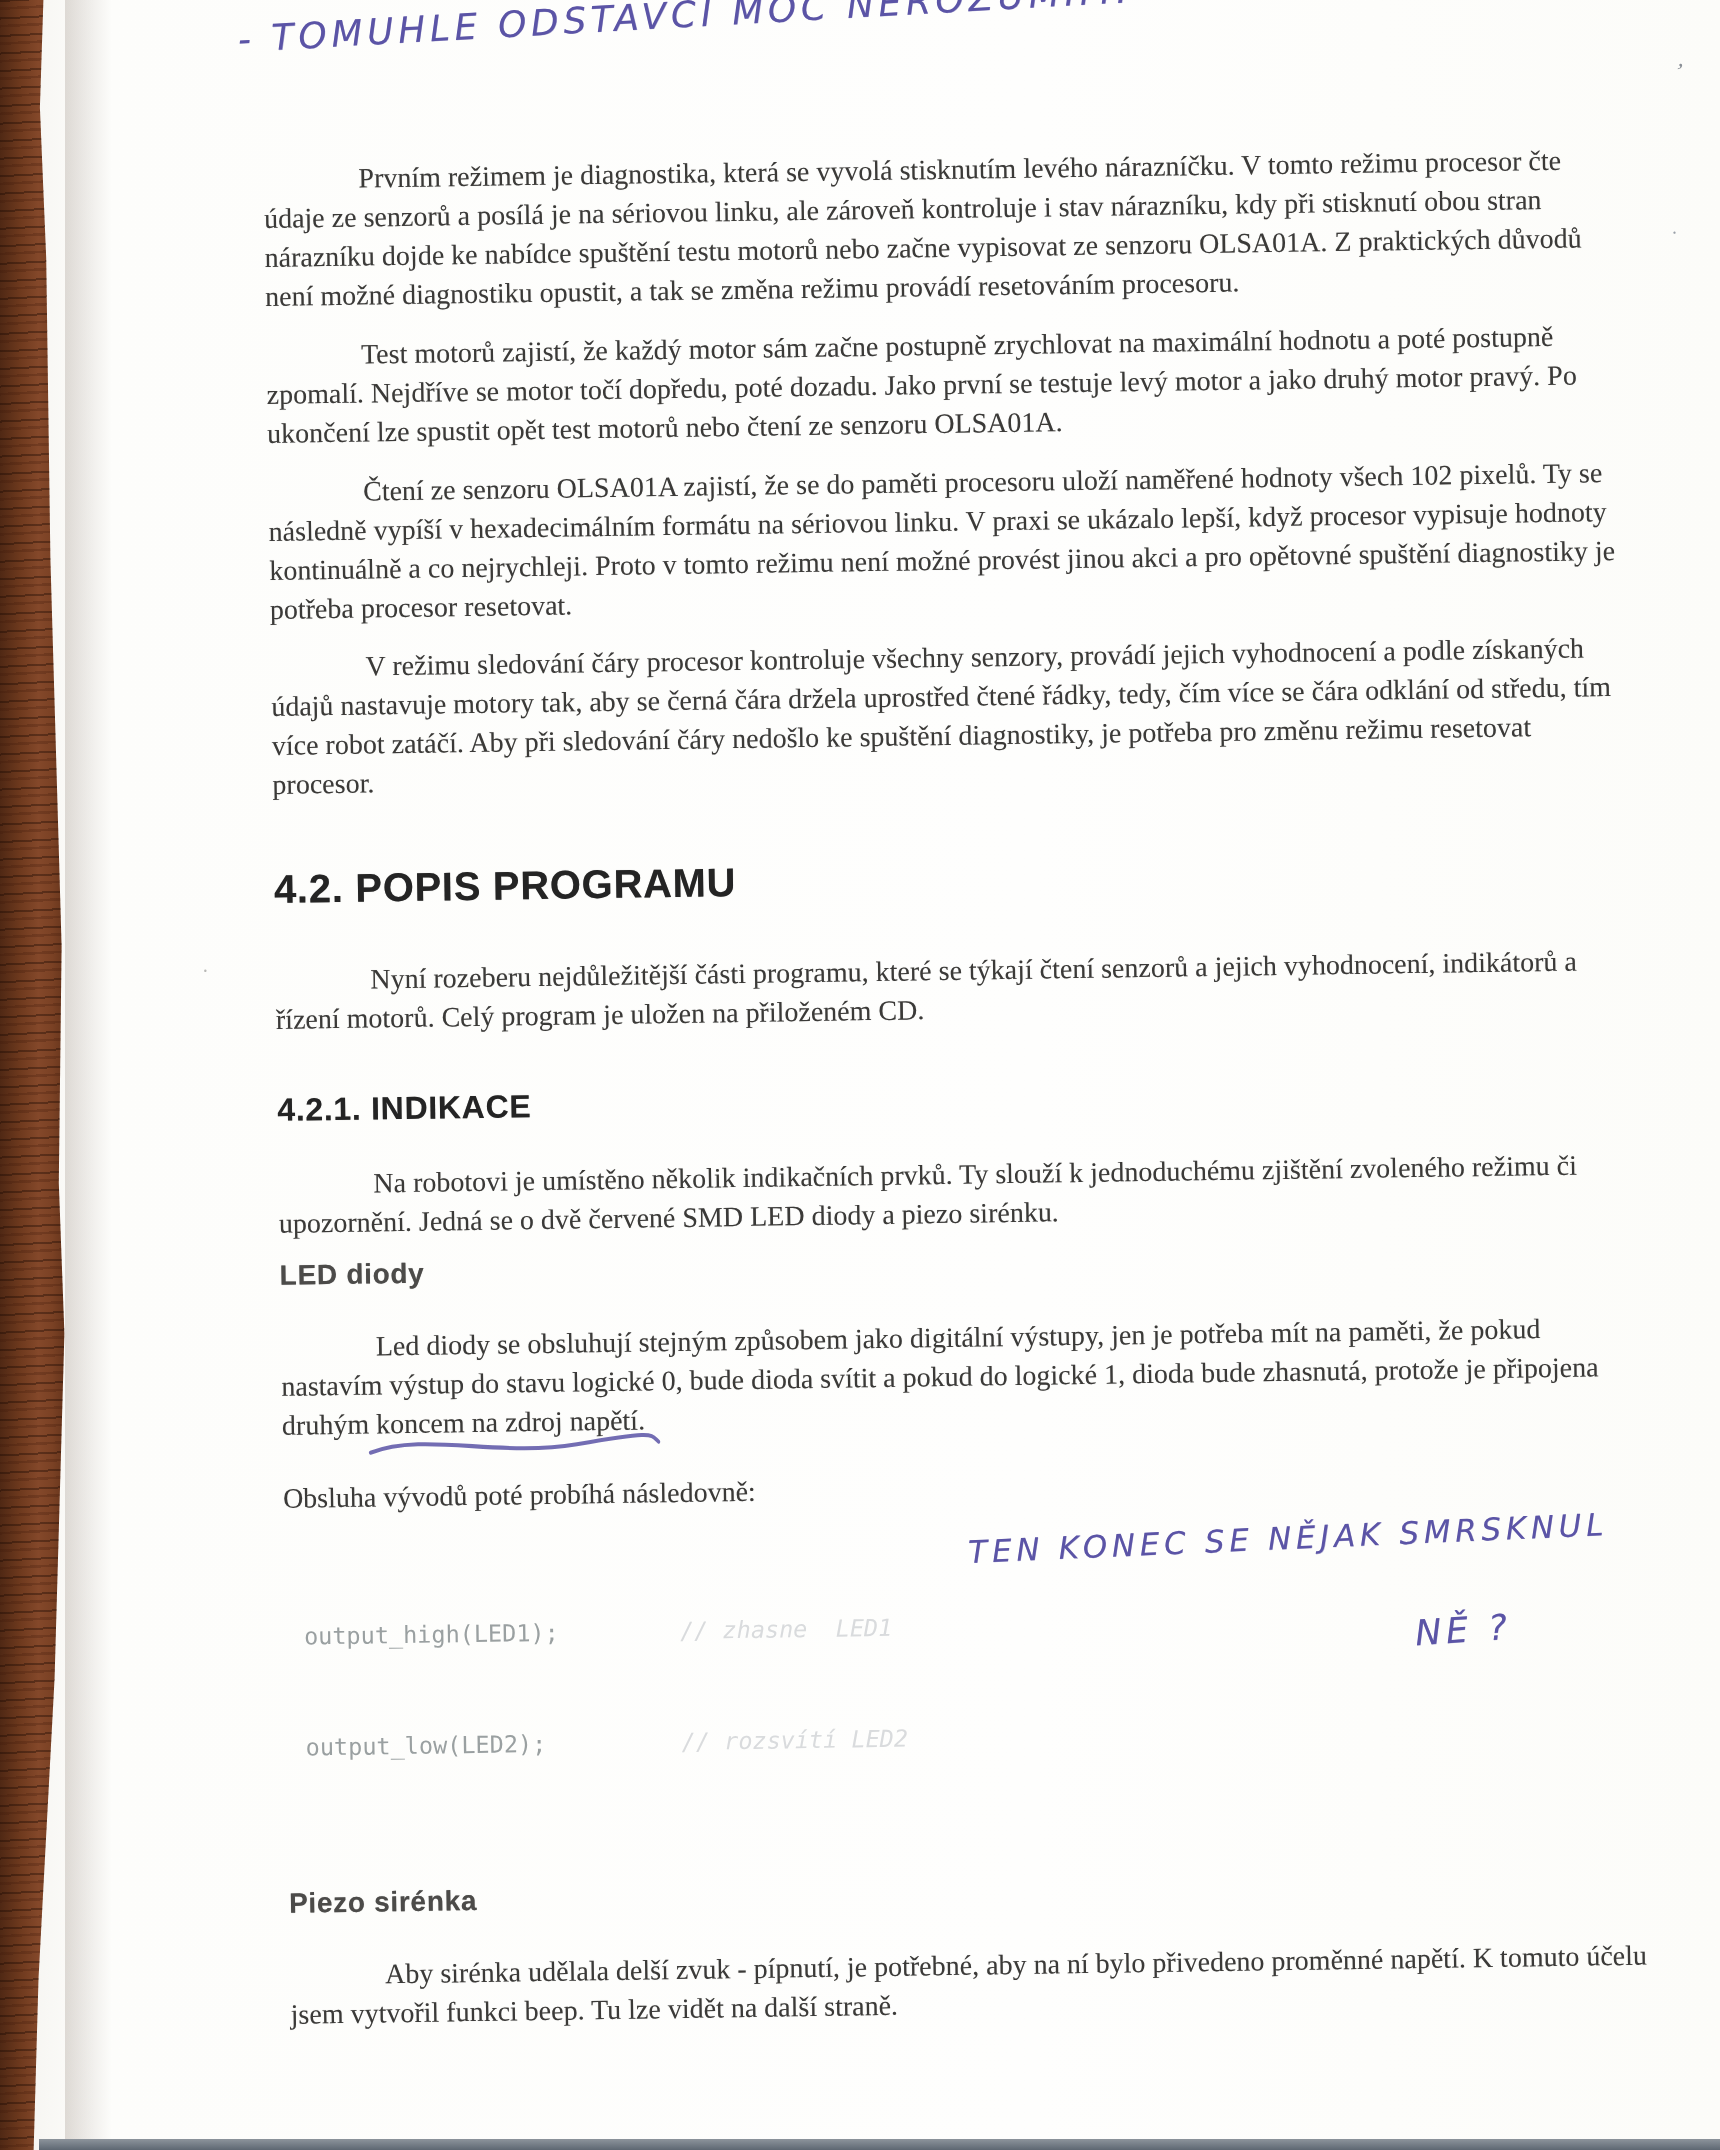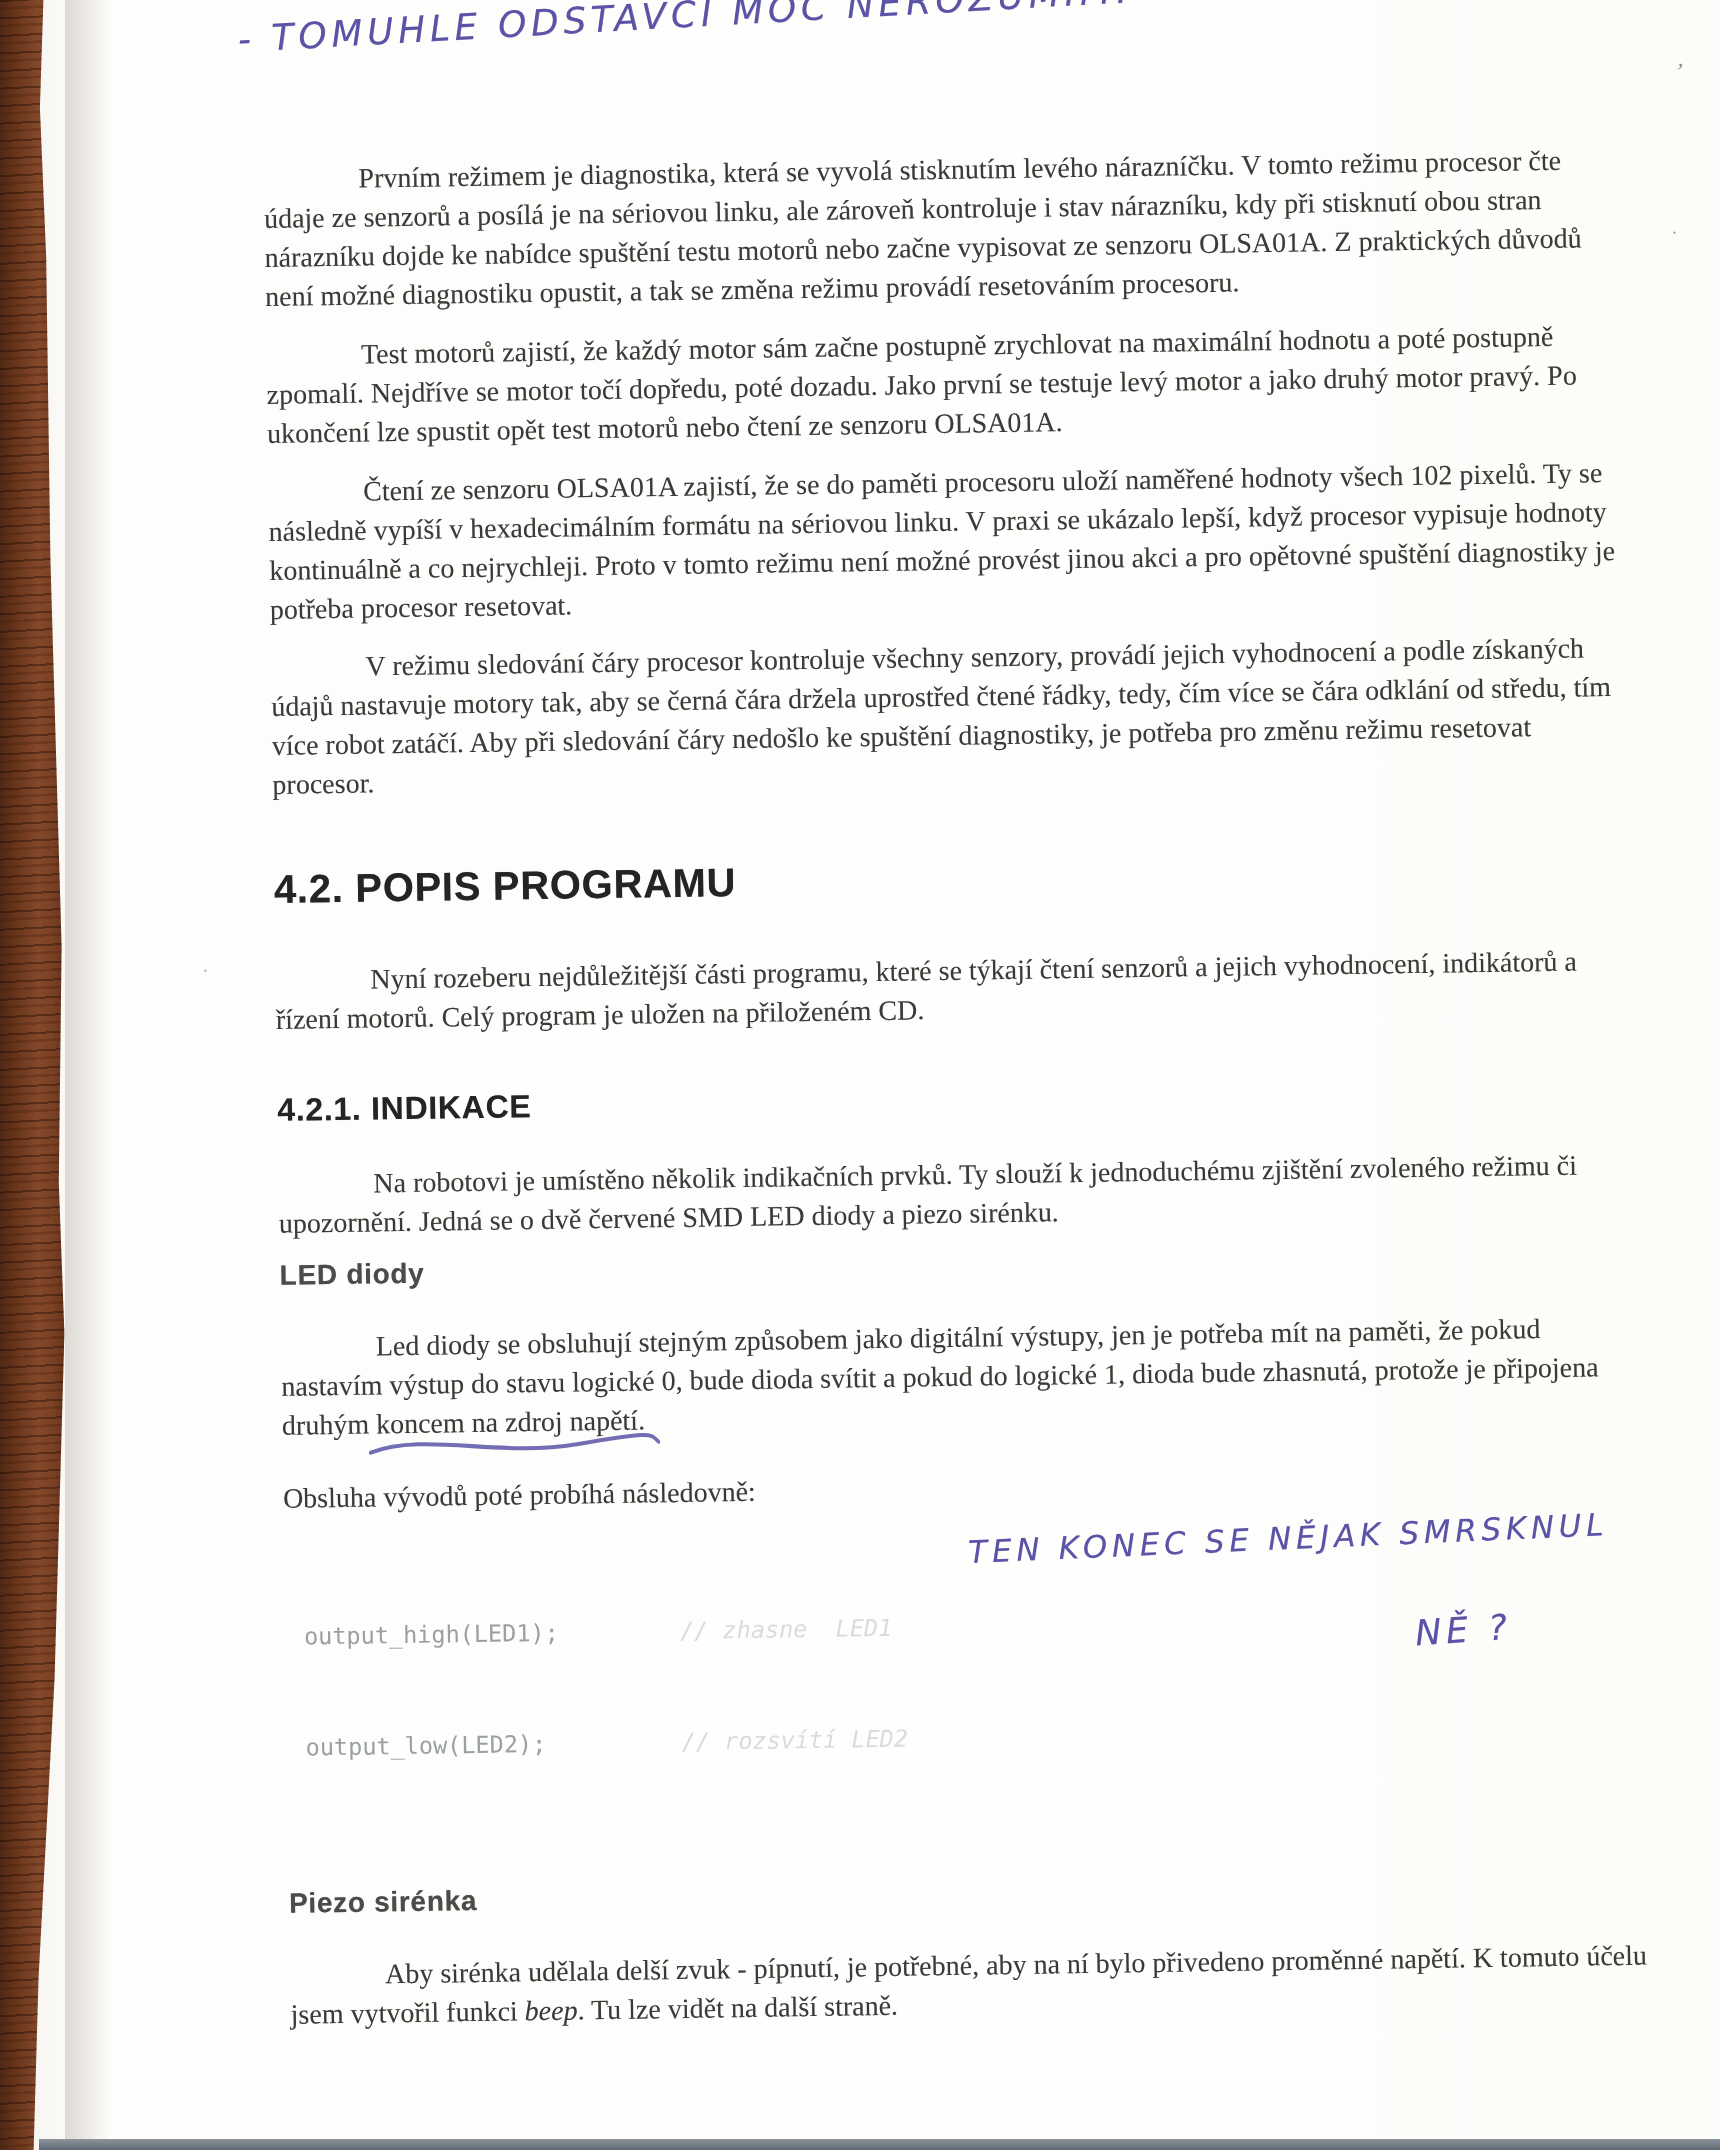--- a/index.html
+++ b/index.html
@@ -68,21 +68,21 @@
   .code{
     margin-left:19px;
     font-family:"DejaVu Sans Mono", monospace;
     font-size:23.5px;line-height:37px;
     color:#9aa0a1;
     white-space:pre;
   }
   .code .row{display:flex;}
   .code .cmd{width:376px;}
   .code .cmt{color:#d9dbdd;font-style:italic;}
-  .em{font-style:italic;}
+  .em{}
   
   .hand{
     position:absolute;
     font-family:"DejaVu Sans", sans-serif;
     font-style:italic;
     color:#5b54a6;
     letter-spacing:4.7px;
     white-space:nowrap;
     text-shadow:0.3px 0.3px 0 rgba(91,84,166,0.45);
   }

